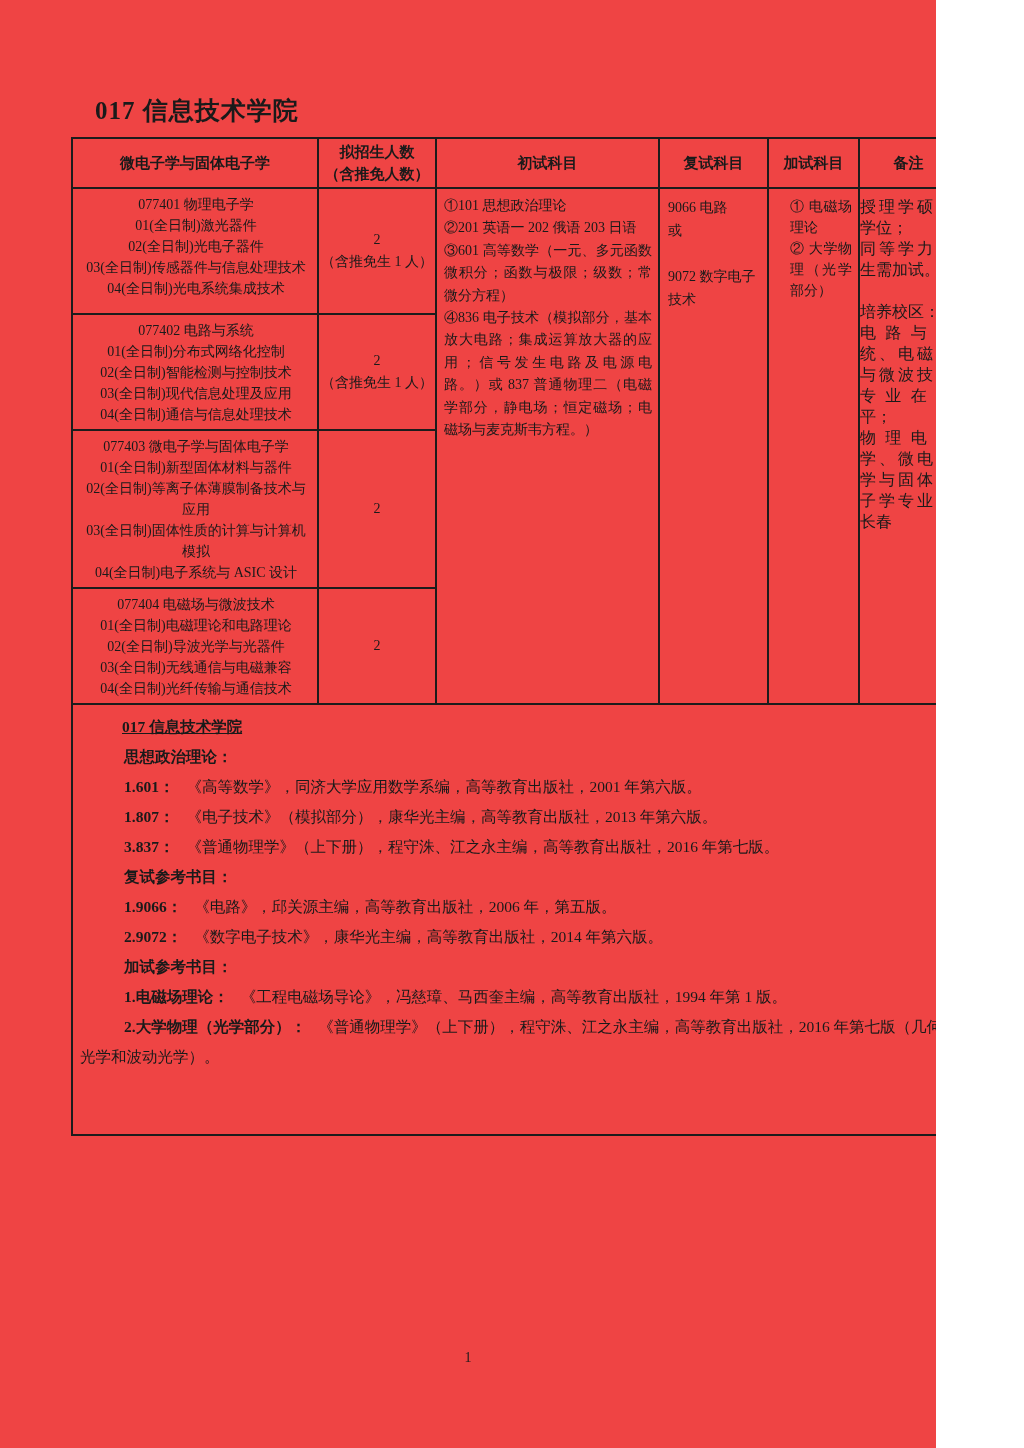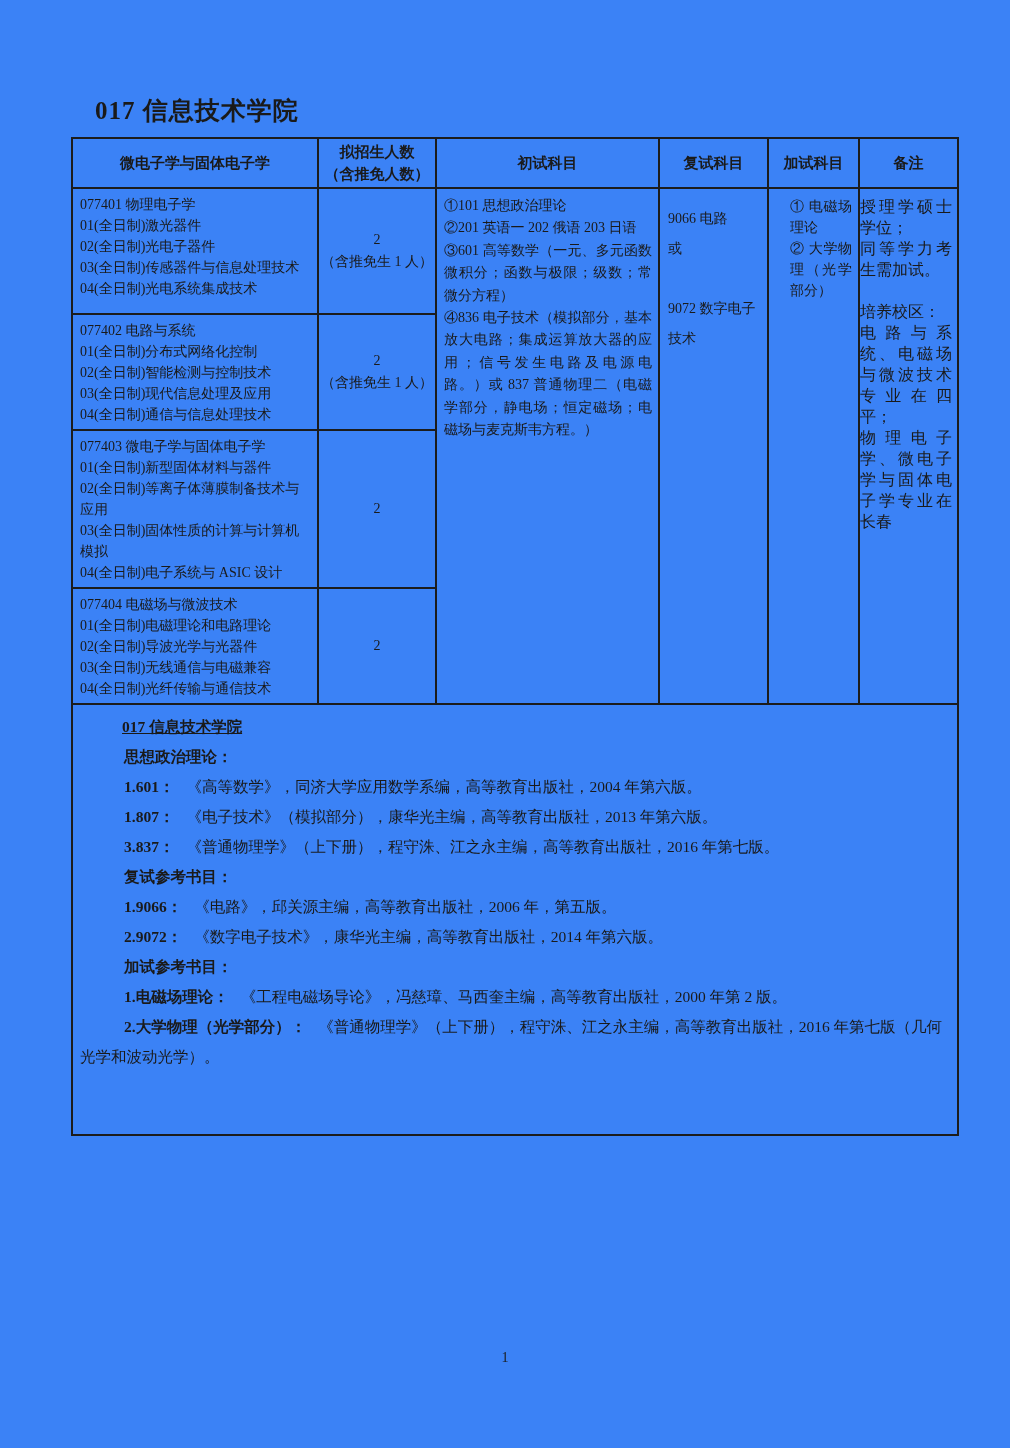--- a/index.html
+++ b/index.html
@@ -1,53 +1,53 @@
 <!DOCTYPE html>
 <html><head>
 <meta charset="utf-8">
 <style>
   html, body { margin: 0; padding: 0; background: #ffffff; }
   body {
     width: 1024px; height: 1448px; position: relative;
     font-family: "Liberation Serif", "DejaVu Serif", serif;
     color: #1a1a1a;
   }
-  .page { position: relative; width: 1010px; height: 1448px; background: #3b82f6; overflow: hidden; }
+  .page { position: relative; width: 936px; height: 1448px; background: #ef4444; overflow: hidden; }
 
   .doc-title {
     position: absolute; left: 95px; top: 94px; margin: 0;
     font-size: 25px; font-weight: bold; letter-spacing: 1px;
   }
 
   table.adm {
     position: absolute; left: 71px; top: 137px;
     width: 886px; table-layout: fixed; border-collapse: collapse;
   }
   table.adm th, table.adm td {
     border: 2px solid #1c1c1c; overflow: hidden;
   }
   table.adm th {
     font-size: 15px; font-weight: bold; text-align: center; vertical-align: middle;
     line-height: 22px; white-space: pre-line; padding: 2px;
   }
   td.program {
     vertical-align: top; font-size: 14px; line-height: 21px;
-    padding: 5px 5px 4px 7px; white-space: pre-line; text-align: left;
+    padding: 5px 5px 4px 7px; white-space: pre-line; text-align: center;
   }
   td.quota {
     vertical-align: middle; text-align: center; font-size: 14px;
     line-height: 22px; white-space: pre-line; padding: 2px 1px;
   }
   td.first-exam {
     vertical-align: top; font-size: 14px; line-height: 22.4px;
     padding: 6px 6px 4px 7px; white-space: pre-line; text-align: justify;
   }
   td.second-exam {
-    vertical-align: top; font-size: 14px; line-height: 30px;
-    padding: 15px 6px 4px 8px; white-space: pre-line; text-align: left;
+    vertical-align: top; font-size: 14px; line-height: 23px;
+    padding: 7px 6px 4px 8px; white-space: pre-line; text-align: left;
   }
   td.additional-exam {
     vertical-align: top; font-size: 14px; line-height: 21px;
     padding: 7px 6px 4px 21px; white-space: pre-line; text-align: justify;
   }
   td.remarks-cell {
     vertical-align: top; font-size: 16px; line-height: 21px;
     padding: 7px 5px 4px 0; white-space: pre-line; text-align: justify;
   }
   td.ref-cell { vertical-align: top; padding: 5px 10px 4px 7px; }
@@ -145,28 +145,28 @@
 03(全日制)无线通信与电磁兼容
 04(全日制)光纤传输与通信技术</td>
         <td class="quota">2</td>
       </tr>
       <tr style="height:431px">
         <td class="ref-cell" colspan="6">
           <div>
             <span class="ref-heading">017 信息技术学院</span>
           </div>
           <p class="ref-title">思想政治理论：</p>
-          <p class="ref-item"><span class="lbl">1.601：</span><span>《高等数学》，同济大学应用数学系编，高等教育出版社，2004 年第六版。</span></p>
+          <p class="ref-item"><span class="lbl">1.601：</span><span>《高等数学》，同济大学应用数学系编，高等教育出版社，2001 年第六版。</span></p>
           <p class="ref-item"><span class="lbl">1.807：</span><span>《电子技术》（模拟部分），康华光主编，高等教育出版社，2013 年第六版。</span></p>
           <p class="ref-item"><span class="lbl">3.837：</span><span>《普通物理学》（上下册），程守洙、江之永主编，高等教育出版社，2016 年第七版。</span></p>
           <p class="ref-title">复试参考书目：</p>
           <p class="ref-item"><span class="lbl">1.9066：</span><span>《电路》，邱关源主编，高等教育出版社，2006 年，第五版。</span></p>
           <p class="ref-item"><span class="lbl">2.9072：</span><span>《数字电子技术》，康华光主编，高等教育出版社，2014 年第六版。</span></p>
           <p class="ref-title">加试参考书目：</p>
-          <p class="ref-item"><span class="lbl">1.电磁场理论：</span><span>《工程电磁场导论》，冯慈璋、马西奎主编，高等教育出版社，2000 年第 2 版。</span></p>
+          <p class="ref-item"><span class="lbl">1.电磁场理论：</span><span>《工程电磁场导论》，冯慈璋、马西奎主编，高等教育出版社，1994 年第 1 版。</span></p>
           <p class="ref-item"><span class="lbl">2.大学物理（光学部分）：</span><span>《普通物理学》（上下册），程守洙、江之永主编，高等教育出版社，2016 年第七版（几何光学和波动光学）。</span></p>
         </td>
       </tr>
     </tbody>
   </table>
 
 
   <div class="page-number">1</div>
 
 </div>

